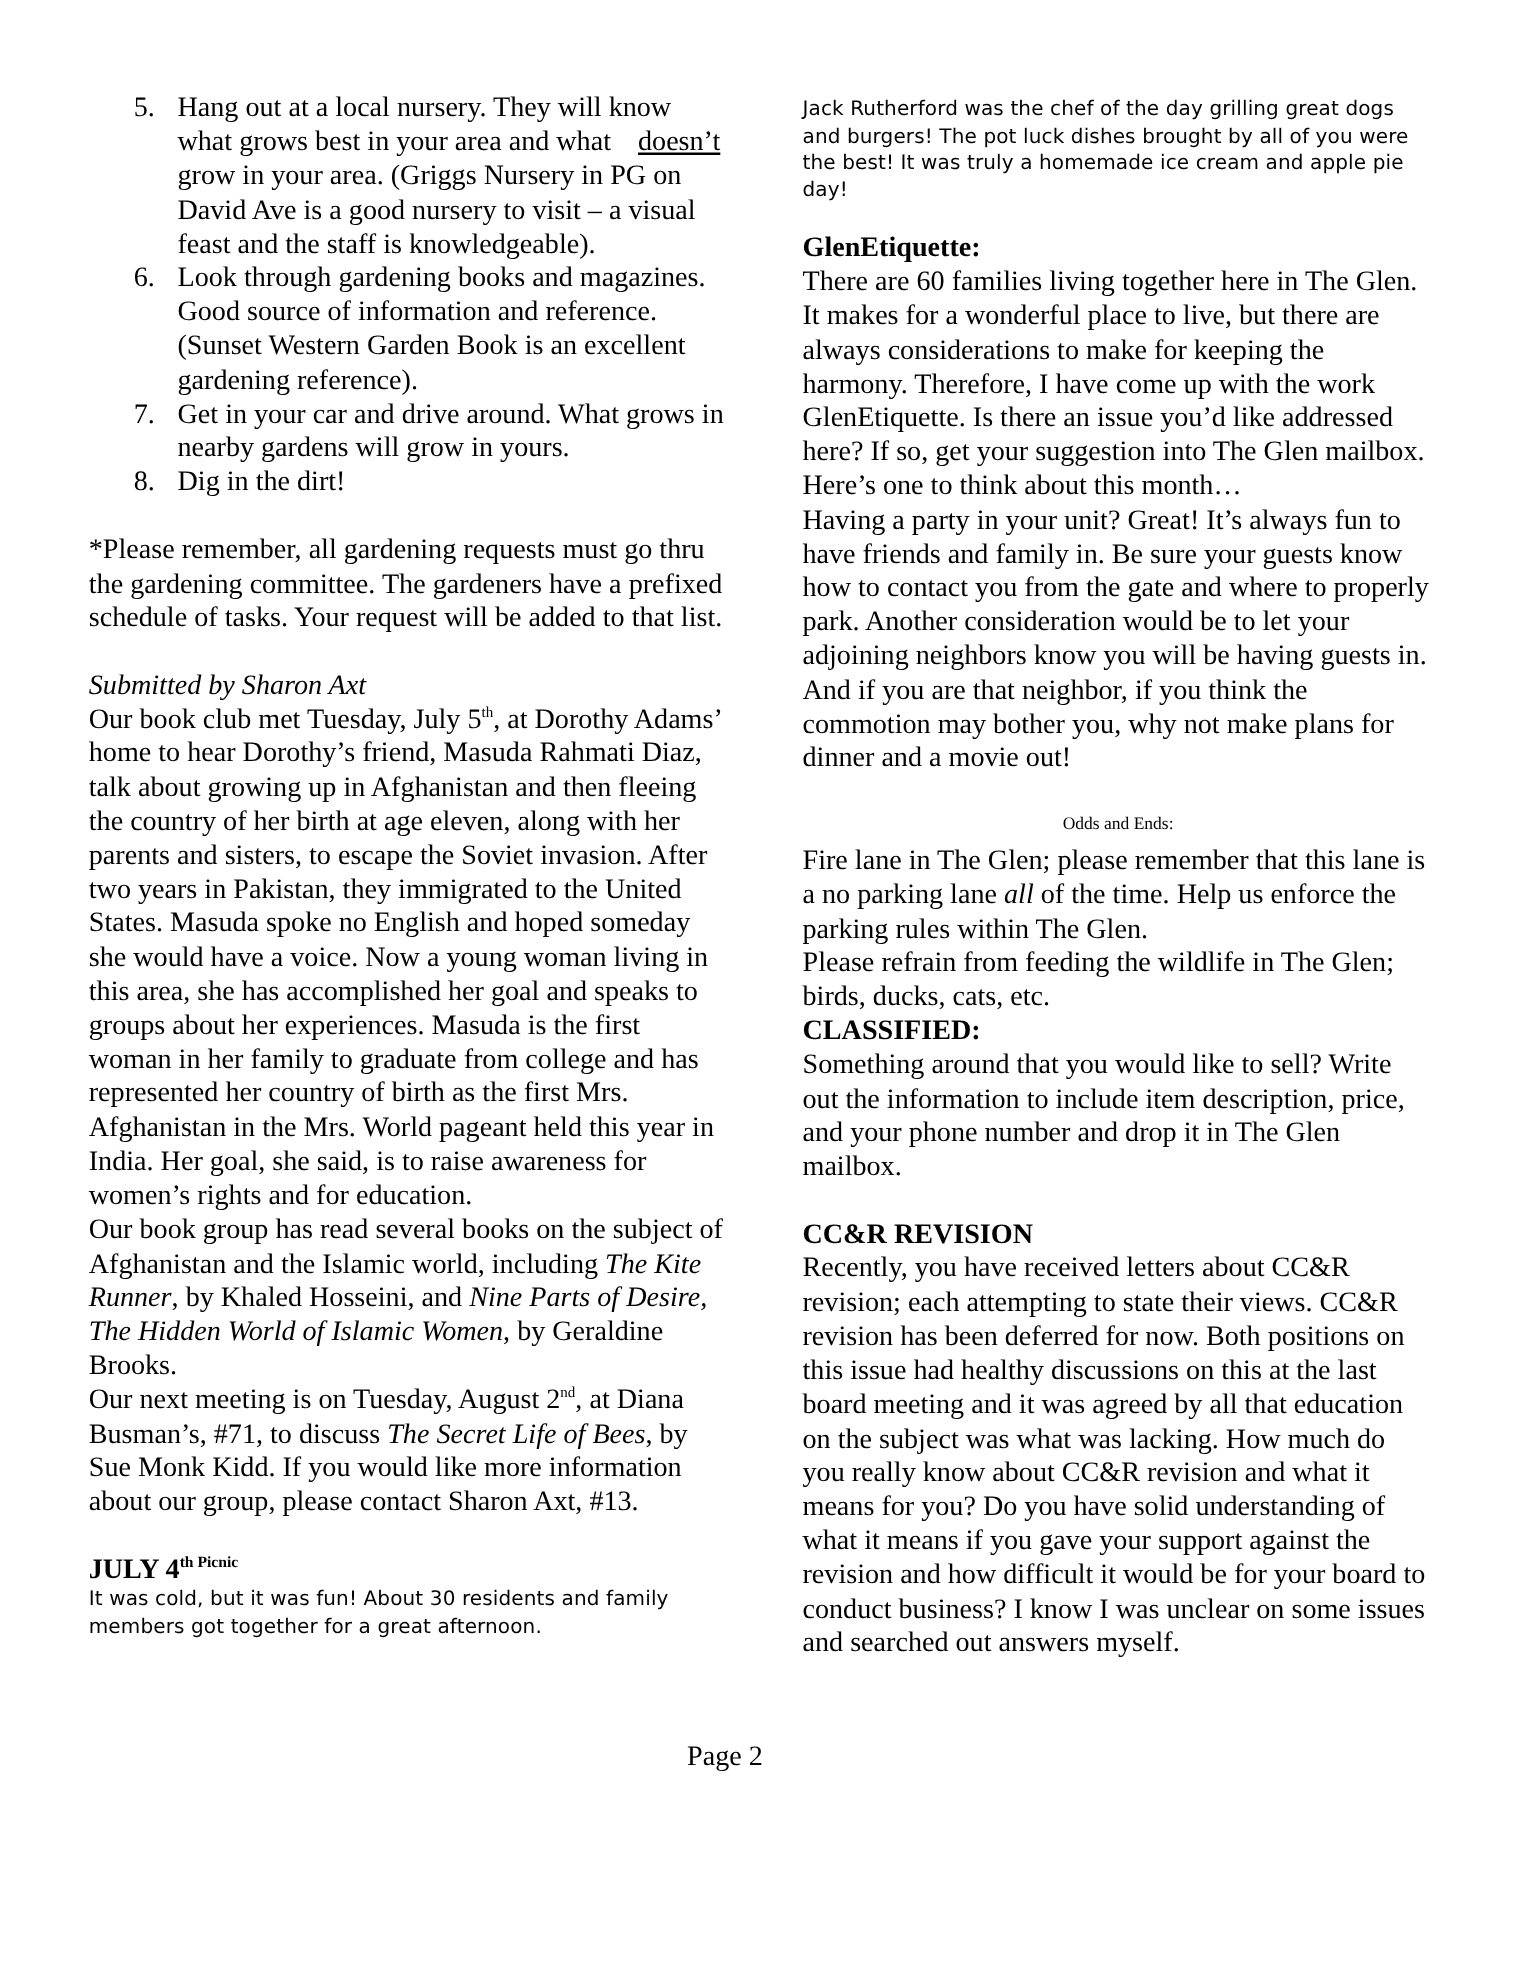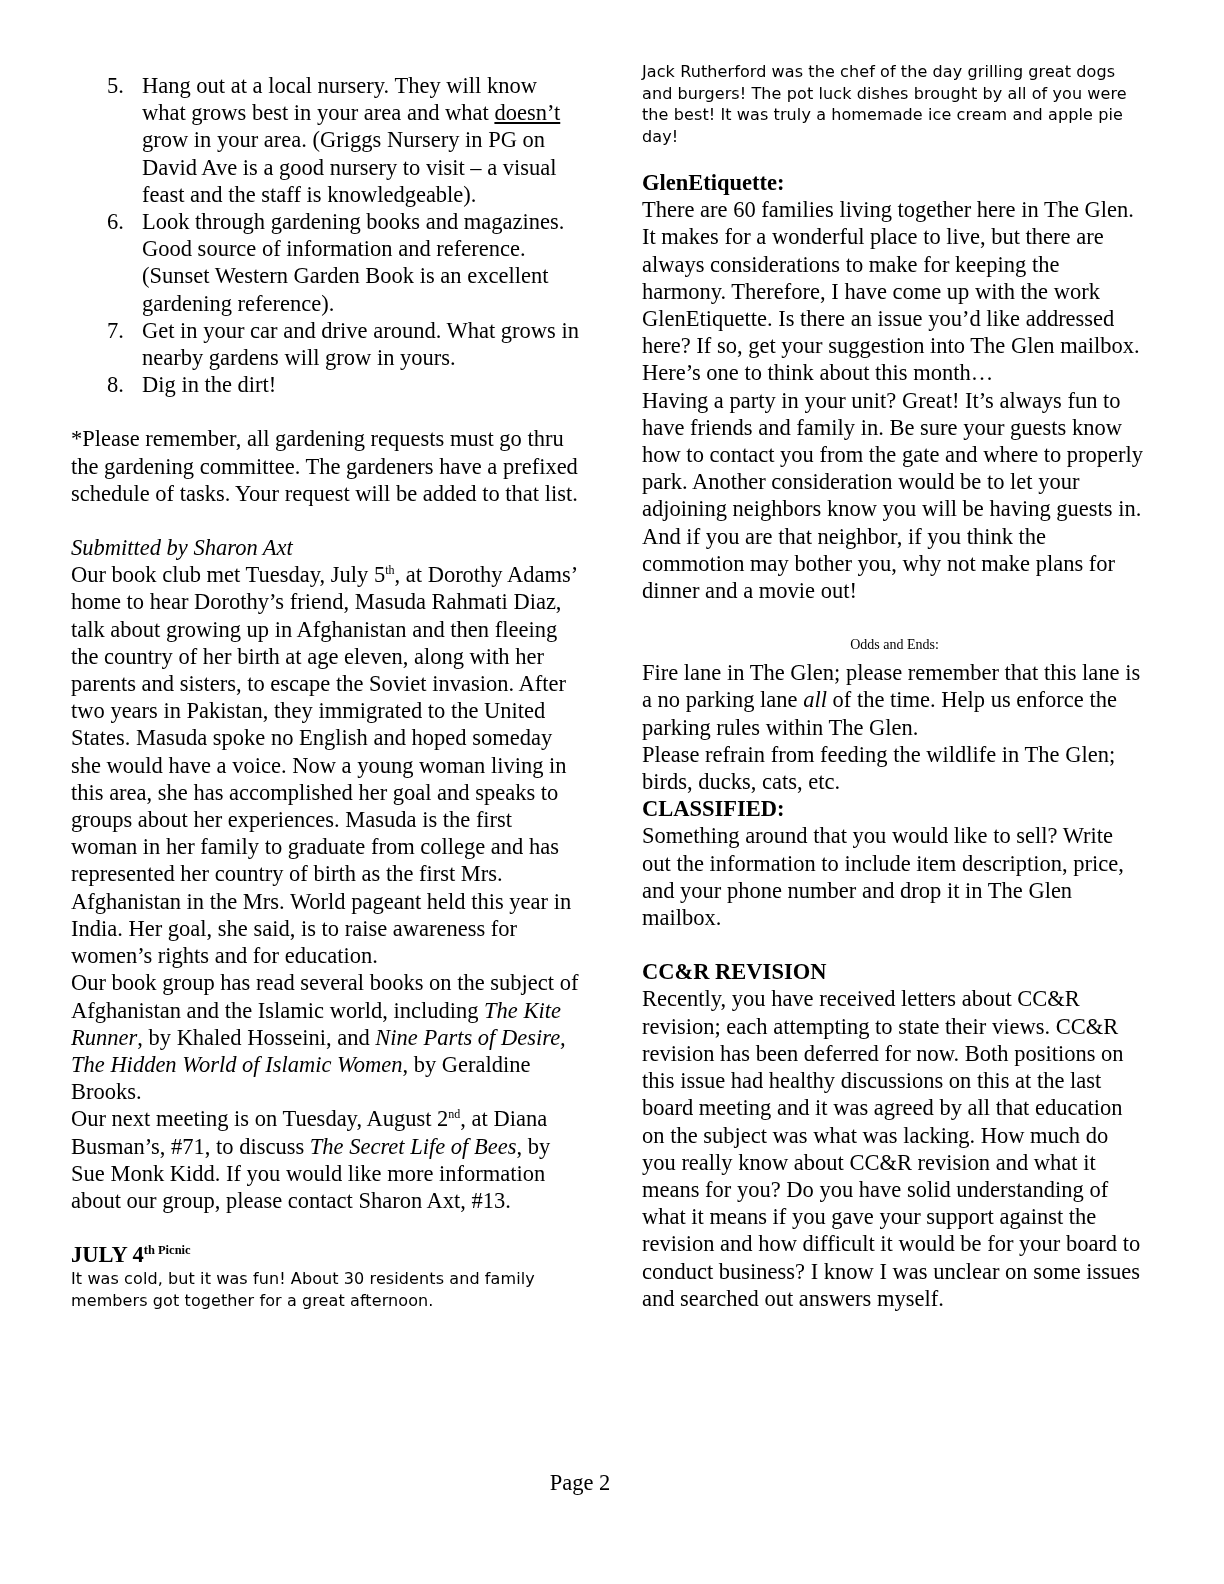--- a/index.html
+++ b/index.html
@@ -1,33 +1,33 @@
 <!DOCTYPE html>
 <html><head>
 <meta charset="utf-8">
 <style>
   html, body { margin: 0; padding: 0; background: #ffffff; }
   body { width: 1224px; height: 1584px; position: relative; overflow: hidden; color: #000; }
   .serif { font-family: "Liberation Serif", "DejaVu Serif", serif; font-size: 22.5px; line-height: 27.2px; }
   .sans-small { font-family: "DejaVu Sans", "Liberation Sans", sans-serif; font-size: 16px; line-height: 21.5px; letter-spacing: 0.1px; }
   .col { position: absolute; }
   #col-left { left: 71px; top: 72px; width: 510px; }
-  #col-right { left: 642px; top: 61px; width: 505px; }
+  #col-right { left: 642px; top: 76px; width: 505px; }
   ol.tips { margin: 0; padding: 0; list-style: none; }
   ol.tips li { position: relative; padding-left: 71px; }
   ol.tips li .num { position: absolute; left: 36px; top: 0; }
-  .u { text-decoration: underline; }
+  .u { text-decoration: underline; margin-left: 16px; }
   .i { font-style: italic; }
   .gap { height: 27px; }
   p { margin: 0; }
   h3 { margin: 0; font-weight: bold; font-family: "Liberation Serif", "DejaVu Serif", serif; font-size: 22.5px; line-height: 27.2px; }
   h3.sans-head { font-family: Liberation Serif, serif; font-weight: normal; font-size: 14px; line-height: 28px; text-align: center; }
   sup { font-size: 12px; line-height: 0; vertical-align: super; }
   sup.picnic { font-size: 12.5px; font-weight: bold; }
-  #page-number { position: absolute; left: 0; width: 1160px; top: 1470px; text-align: center; font-family: "Liberation Serif", "DejaVu Serif", serif; font-size: 22.5px; }
+  #page-number { position: absolute; left: 0; width: 1160px; top: 1392px; text-align: center; font-family: "Liberation Serif", "DejaVu Serif", serif; font-size: 22.5px; }
 </style>
 </head>
 <body>
 
 <div id="col-left" class="col">
   <ol class="tips serif">
     <li>
       <span class="num">5.</span>
       <span>Hang out at a local nursery. They will know what grows best in your area and what </span><span class="u">doesn’t</span><span> grow in your area. (Griggs Nursery in PG on David Ave is a good nursery to visit – a visual feast and the staff is knowledgeable).</span>
     </li>

